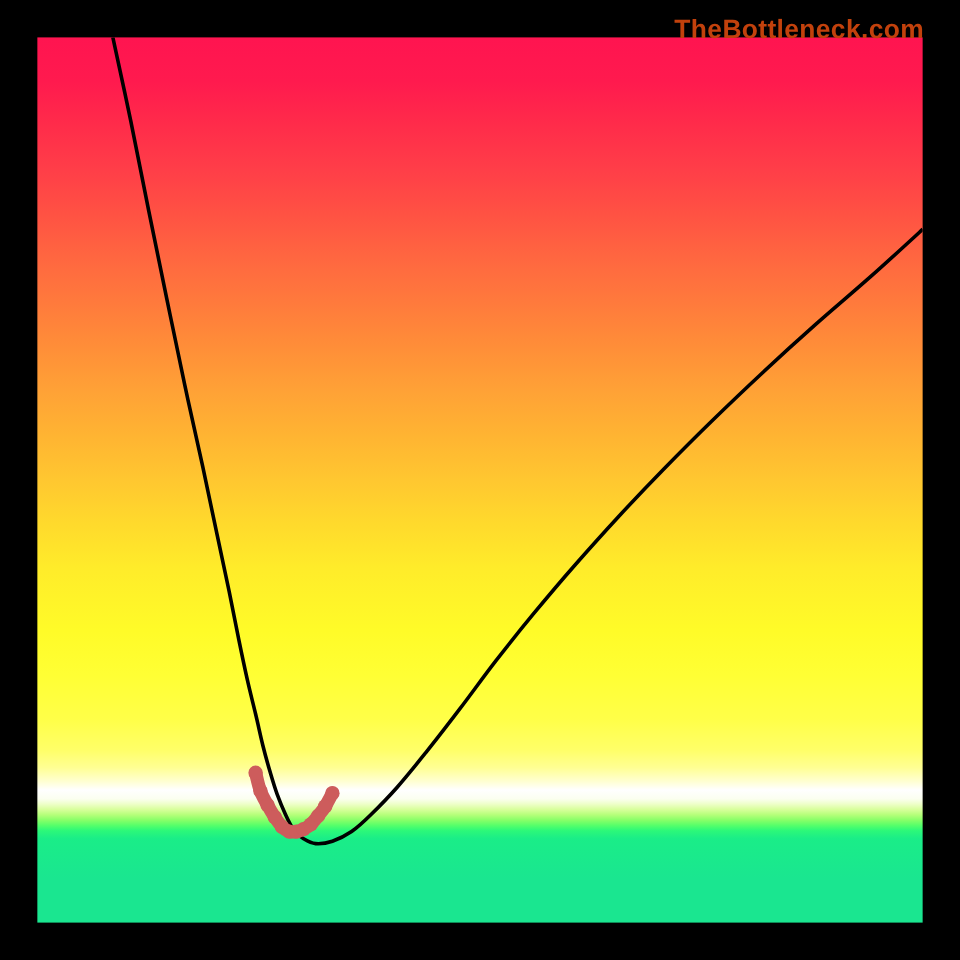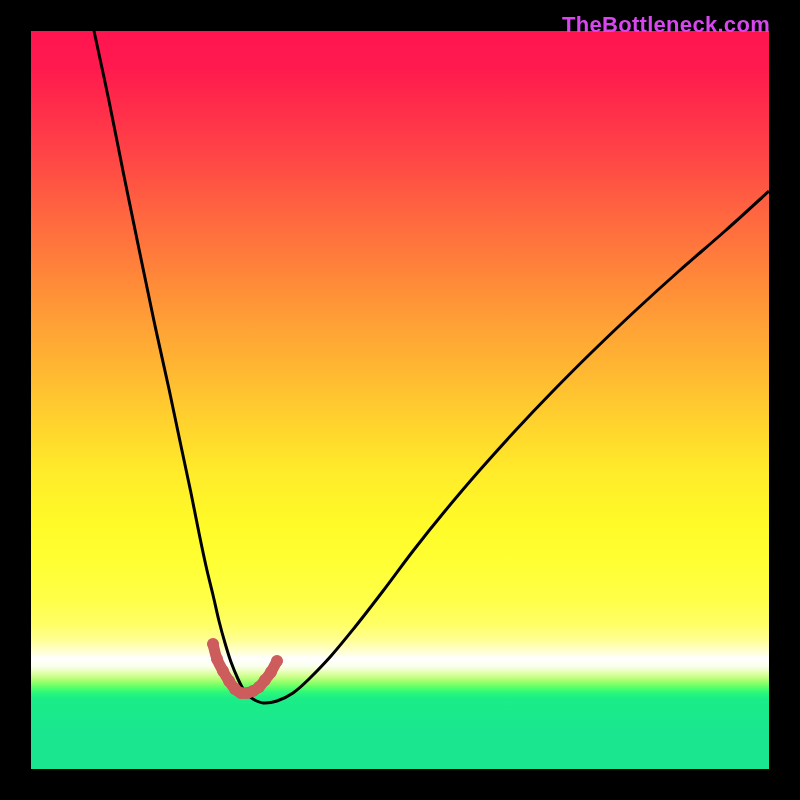--- a/index.html
+++ b/index.html
@@ -28,21 +28,21 @@
 #fbfff0 86%,
 #eeffc8 86.6%,
 #d8ff9c 87.2%,
 #b6ff7a 87.8%,
 #88ff68 88.4%,
 #56ff6a 89%,
 #2cf879 89.6%,
 #1aed88 90.5%,
 #1ae690 95%,
 #1ae690 100%)}
-.wm{position:absolute;top:12px;right:30px;color:#d946ef;font-size:22px;font-weight:600;letter-spacing:.3px}
+.wm{position:absolute;top:12px;right:30px;color:#c2410c;font-size:22px;font-weight:600;letter-spacing:.3px}
 svg{position:absolute;left:0;top:0}
 </style>
 </head>
 <body>
 
 <div class="frame">
   <div class="grad"></div>
   <svg width="738" height="738">
     <path id="curve-path" fill="none" stroke="#000" stroke-width="3" d="M63,0 C65.5,11.7 73.0,45.8 78,70 C83.0,94.2 88.0,120.3 93,145 C98.0,169.7 103.0,193.8 108,218 C113.0,242.2 118.0,266.7 123,290 C128.0,313.3 133.5,337.2 138,358 C142.5,378.8 146.3,397.7 150,415 C153.7,432.3 157.0,447.5 160,462 C163.0,476.5 165.5,489.8 168,502 C170.5,514.2 172.7,524.7 175,535 C177.3,545.3 179.8,554.8 182,564 C184.2,573.2 186.0,582.0 188,590 C190.0,598.0 192.0,605.2 194,612 C196.0,618.8 197.8,625.0 200,631 C202.2,637.0 204.7,643.0 207,648 C209.3,653.0 211.5,657.7 214,661 C216.5,664.3 219.0,666.2 222,668 C225.0,669.8 228.0,671.7 232,672 C236.0,672.3 241.0,671.7 246,670 C251.0,668.3 256.7,665.7 262,662 C267.3,658.3 271.7,654.2 278,648 C284.3,641.8 292.3,633.7 300,625 C307.7,616.3 315.3,606.8 324,596 C332.7,585.2 342.3,572.7 352,560 C361.7,547.3 371.7,533.3 382,520 C392.3,506.7 403.0,493.3 414,480 C425.0,466.7 436.3,453.3 448,440 C459.7,426.7 471.7,413.3 484,400 C496.3,386.7 509.0,373.3 522,360 C535.0,346.7 548.3,333.3 562,320 C575.7,306.7 589.7,293.3 604,280 C618.3,266.7 633.0,253.3 648,240 C663.0,226.7 679.0,213.3 694,200 C709.0,186.7 730.7,166.7 738,160"></path>
     <path id="hl-path" fill="none" stroke="#cd5c5c" stroke-width="11" stroke-linecap="round" stroke-linejoin="round" d="M182,613 C182.7,615.5 184.3,623.5 186,628 C187.7,632.5 190.0,636.3 192,640 C194.0,643.7 196.0,647.0 198,650 C200.0,653.0 202.0,656.0 204,658 C206.0,660.0 208.0,661.3 210,662 C212.0,662.7 214.0,662.3 216,662 C218.0,661.7 220.0,661.0 222,660 C224.0,659.0 226.0,657.8 228,656 C230.0,654.2 232.0,651.5 234,649 C236.0,646.5 238.0,644.2 240,641 C242.0,637.8 245.0,631.8 246,630"></path>

